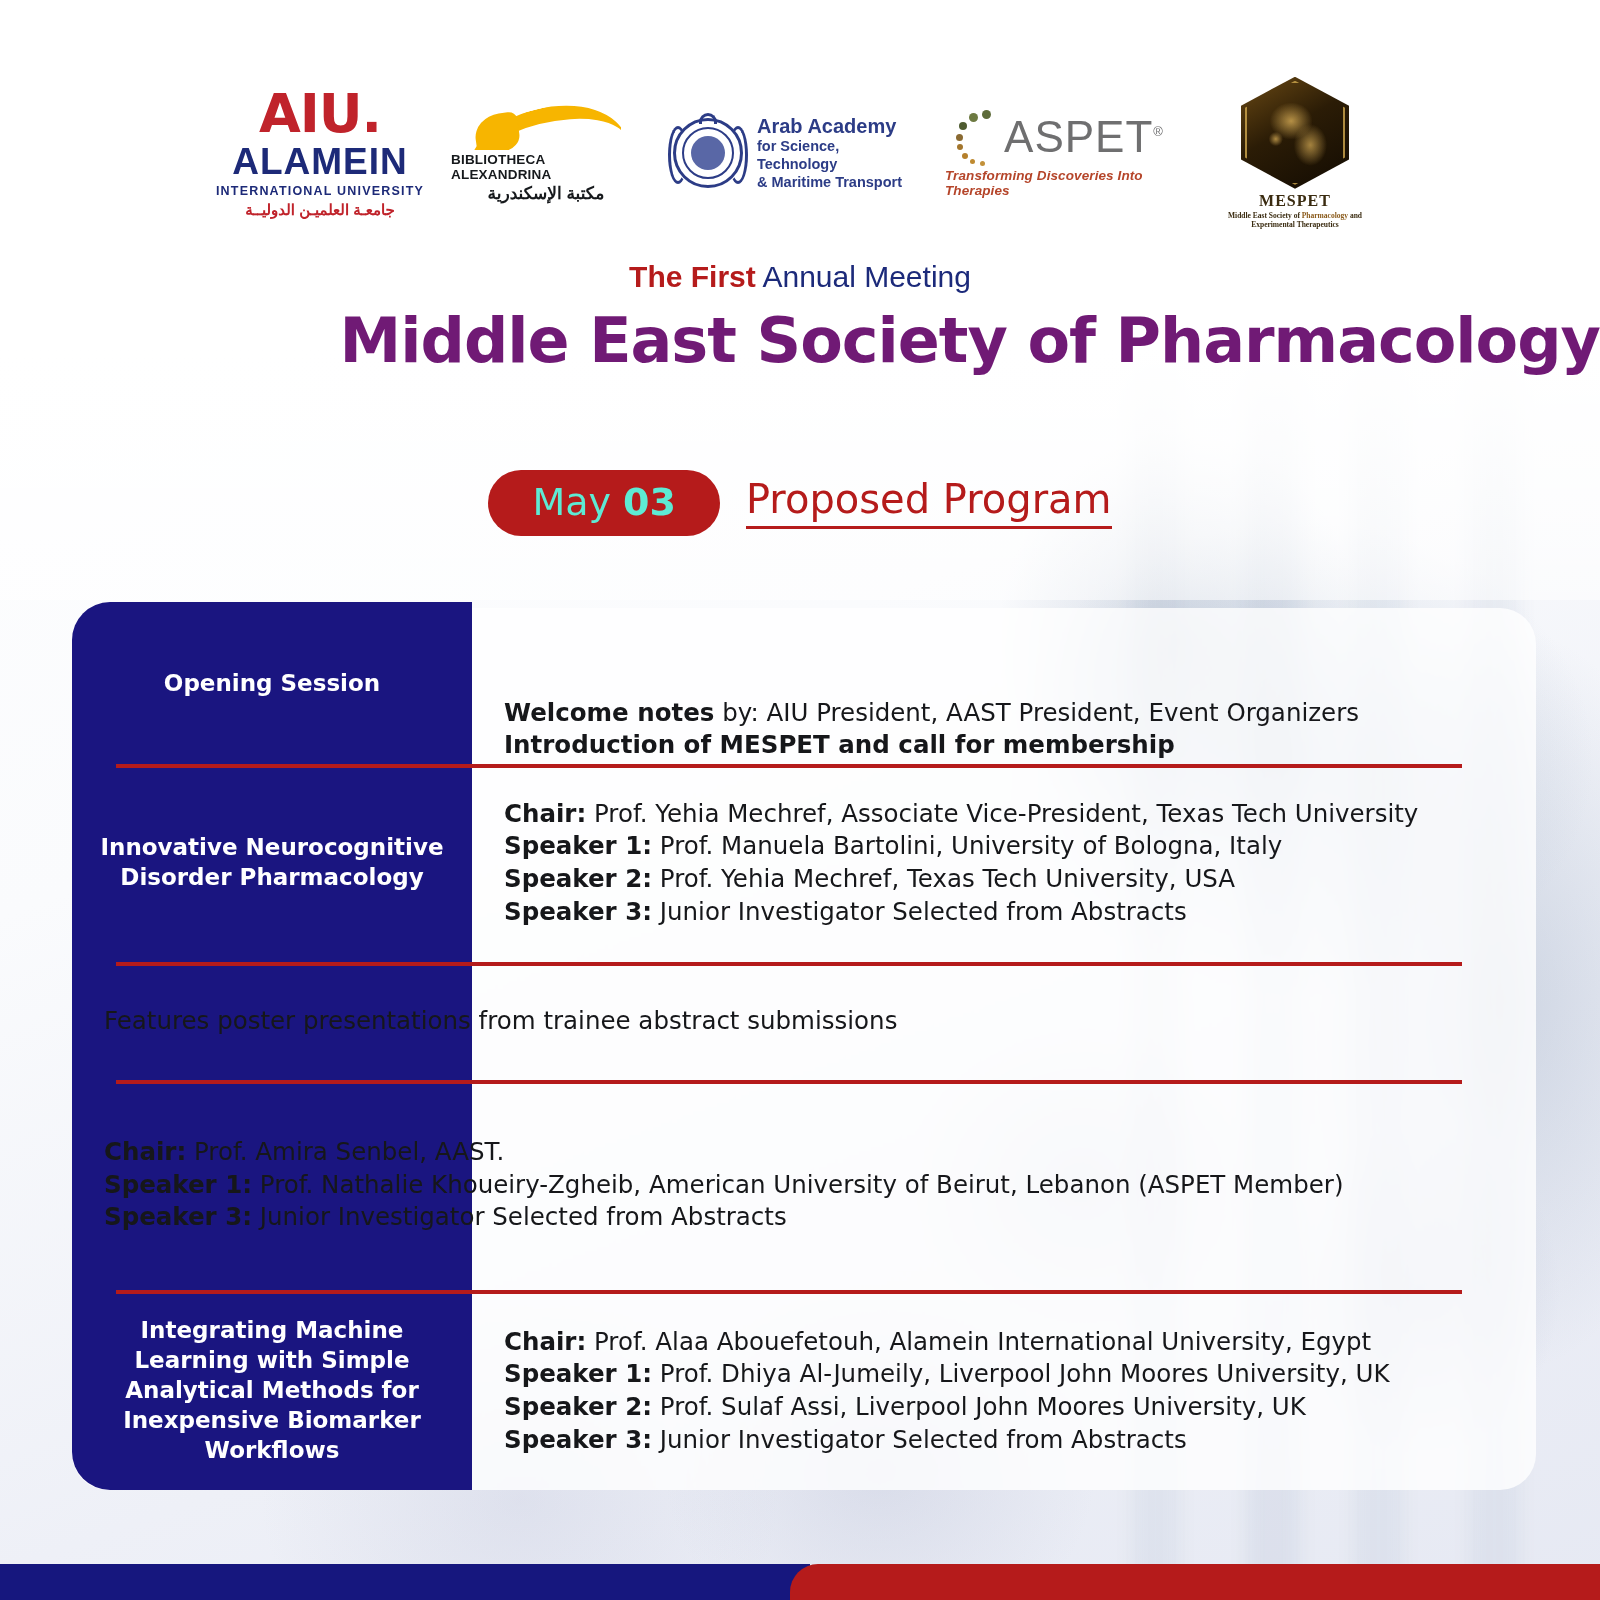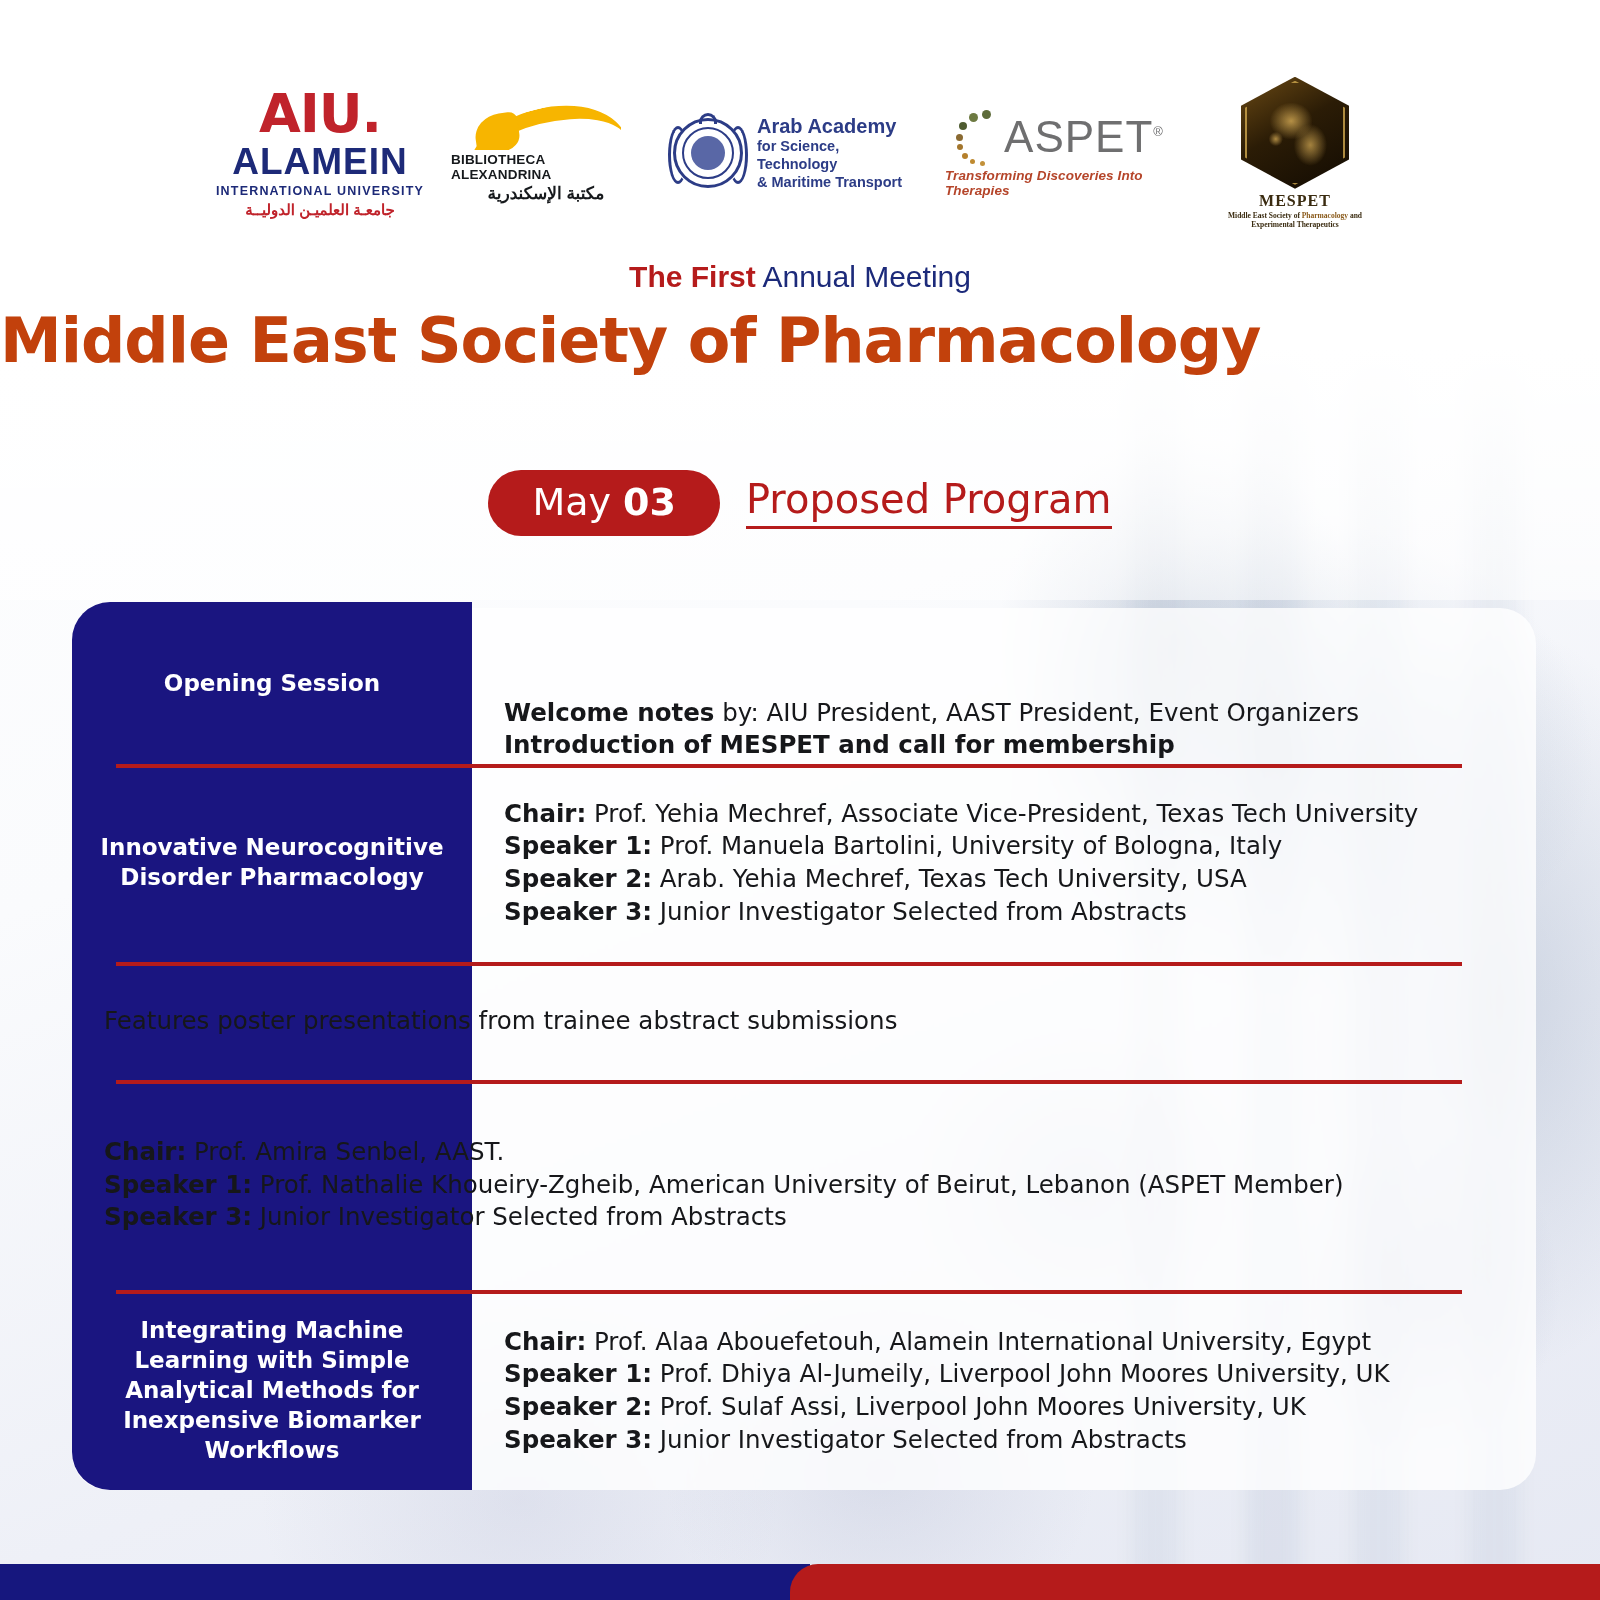--- a/index.html
+++ b/index.html
@@ -167,33 +167,33 @@
   #logo-mespet .mes-sub em{ color:#8a5a1a; font-style:normal; }
 
   
   #eyebrow{
     position:absolute; left:0; top:260px; width:1600px; text-align:center;
     font-size:30px; font-weight:400; color:#1c2a7a; z-index:6;
   }
   #eyebrow b{ color:#b51b1b; font-weight:800; }
 
   #main-title{
-    position:absolute; left:0; top:308px; width:1600px; text-align:left;
-    font-size:62px; line-height:1.08; font-weight:800; color:#c2410c;
+    position:absolute; left:0; top:308px; width:1600px; text-align:right;
+    font-size:62px; line-height:1.08; font-weight:800; color:#701a75;
     letter-spacing:-1px; z-index:6;
     font-family:"DejaVu Sans", sans-serif;
   }
   #main-title .l2{ display:block; }
 
   #date-row{
     position:absolute; left:0; top:470px; width:1600px;
     display:flex; align-items:center; justify-content:center; gap:26px; z-index:6;
   }
   #date-badge{
-    background:#b51b1b; color:#ffffff; border-radius:999px;
+    background:#b51b1b; color:#5eead4; border-radius:999px;
     padding:11px 44px; font-size:38px; font-weight:400; line-height:1.15;
     font-family:"DejaVu Sans", sans-serif;
   }
   #date-badge b{ font-weight:800; }
   #program-label{
     color:#b51b1b; font-size:40px; font-weight:400;
     border-bottom:3px solid #b51b1b; padding-bottom:5px; line-height:1.1;
     font-family:"DejaVu Sans", sans-serif;
   }
 
@@ -355,21 +355,21 @@
           </div>
         </div>
       </div>
 
       <div class="srow" id="row-neuro">
         <div class="session">Innovative Neurocognitive Disorder Pharmacology</div>
         <div class="details">
           <div>
             <span class="dl"><b>Chair:</b><span> Prof. Yehia Mechref, Associate Vice-President, Texas Tech University</span></span>
             <span class="dl"><b>Speaker 1:</b><span> Prof. Manuela Bartolini, University of Bologna, Italy</span></span>
-            <span class="dl"><b>Speaker 2:</b><span> Arab. Yehia Mechref, Texas Tech University, USA</span></span>
+            <span class="dl"><b>Speaker 2:</b><span> Prof. Yehia Mechref, Texas Tech University, USA</span></span>
             <span class="dl"><b>Speaker 3:</b><span> Junior Investigator Selected from Abstracts</span></span>
           </div>
         </div>
       </div>
 
       <div class="srow" id="row-poster">
         <div class="details">
           <div>
             <span class="dl"><b></b><span>Features poster presentations from trainee abstract submissions</span></span>
           </div>

